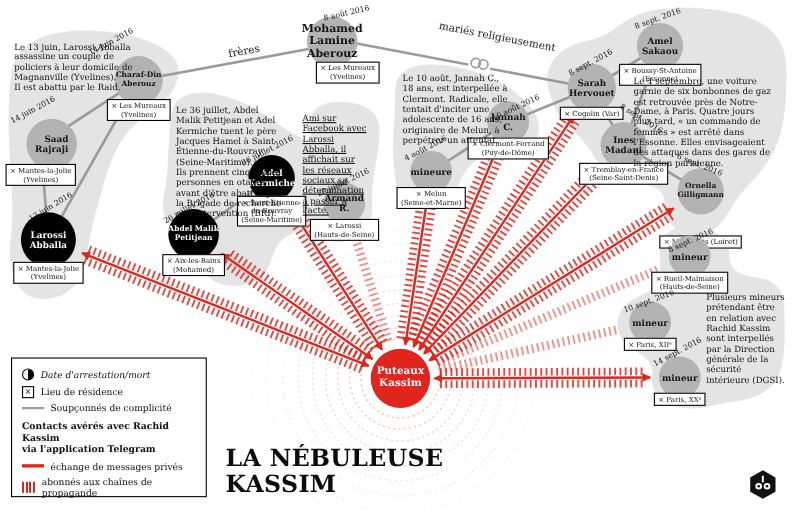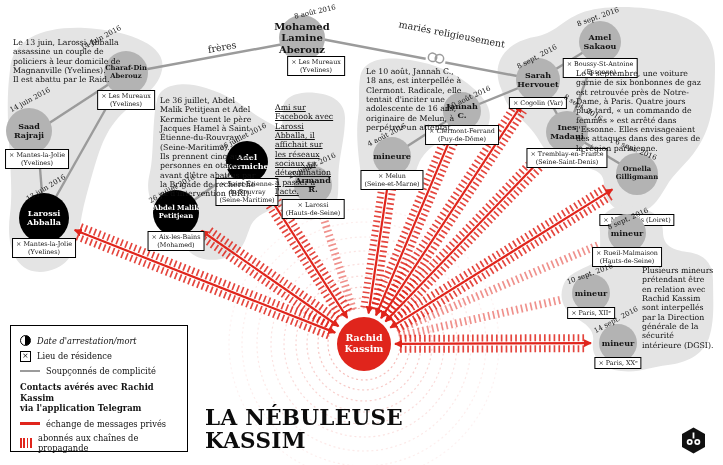--- a/index.html
+++ b/index.html
@@ -119,21 +119,21 @@
           <circle cx="3.5" cy="0" r="4.2" fill="none" stroke="#9b9b9b" stroke-width="1.5"></circle>
         </g>
       </g>
     </svg>
   <div id="nodes-layer">
       <div class="node gray" style="left: 104px; top: 51px; width: 44px; height: 44px; font-size: 6.8px; text-align: center;">Charaf-Din
 Aberouz</div>
       <div class="date" style="left: 101px; top: 38px; transform: translate(-50%, -50%) rotate(-28deg);">14 juin 2016</div>
       <div class="loc" style="left: 126px; top: 90px;">× Les Mureaux
 (Yvelines)</div>
-      <div class="node gray" style="left: 6px; top: 108px; width: 46px; height: 46px; font-size: 8px;">Saad
+      <div class="node gray" style="left: 24px; top: 108px; width: 46px; height: 46px; font-size: 8px; text-align: right;">Saad
 Rajraji</div>
       <div class="date" style="left: 30px; top: 100px; transform: translate(-50%, -50%) rotate(-28deg);">14 juin 2016</div>
       <div class="loc" style="left: 37px; top: 149px;">× Mantes-la-Jolie
 (Yvelines)</div>
       <div class="node black" style="left: 19px; top: 193px; width: 50px; height: 50px; font-size: 8px;">Larossi
 Abballa</div>
       <div class="date" style="left: 46px; top: 188px; transform: translate(-50%, -50%) rotate(-31deg);">13 juin 2016</div>
       <div class="loc" style="left: 44px; top: 238px;">× Mantes-la-Jolie
 (Yvelines)</div>
       <div class="node gray" style="left: 279px; top: 15px; width: 46px; height: 46px; font-size: 10px;">Mohamed
@@ -186,21 +186,21 @@
       <div class="node gray" style="left: 608px; top: 214px; width: 38px; height: 38px; font-size: 8px;">mineur</div>
       <div class="date" style="left: 628px; top: 219px; transform: translate(-50%, -50%) rotate(-24deg);">8 sept. 2016</div>
       <div class="loc" style="left: 627px; top: 247px;">× Rueil-Malmaison
 (Hauts-de-Seine)</div>
       <div class="node gray" style="left: 572px; top: 274px; width: 38px; height: 38px; font-size: 8px;">mineur</div>
       <div class="date" style="left: 590px; top: 274px; transform: translate(-50%, -50%) rotate(-20deg);">10 sept. 2016</div>
       <div class="loc" style="left: 591px; top: 307px;">× Paris, XIIᵉ</div>
       <div class="node gray" style="left: 599px; top: 324px; width: 38px; height: 38px; font-size: 8px;">mineur</div>
       <div class="date" style="left: 616px; top: 320px; transform: translate(-50%, -50%) rotate(-28deg);">14 sept. 2016</div>
       <div class="loc" style="left: 618px; top: 357px;">× Paris, XXᵉ</div>
-      <div class="node red" style="left: 337px; top: 317px; width: 54px; height: 54px; font-size: 9.5px;">Rachid
+      <div class="node red" style="left: 337px; top: 317px; width: 54px; height: 54px; font-size: 9.5px;">Puteaux
 Kassim</div>
       <div class="ann" style="left: 13px; top: 38px; width: 114px;">Le 13 juin, Larossi Abballa assassine un couple de policiers à leur domicile de Magnanville (Yvelines).
 Il est abattu par le Raid.</div>
       <div class="ann" style="left: 160px; top: 96px; width: 97px;">Le 36 juillet, Abdel Malik Petitjean et Adel Kermiche tuent le père Jacques Hamel à Saint-Étienne-du-Rouvray (Seine-Maritime).
 Ils prennent cinq autres personnes en otages avant d'être abattus par la Brigade de recherche et d'intervention (BRI).</div>
       <div class="ann" style="left: 275px; top: 103px; width: 60px; text-decoration: underline;">Ami sur Facebook avec Larossi Abballa, il affichait sur les réseaux sociaux sa détermination à passer à l'acte.</div>
       <div class="ann" style="left: 366px; top: 67px; width: 97px;">Le 10 août, Jannah C., 18 ans, est interpellée à Clermont. Radicale, elle tentait d'inciter une adolescente de 16 ans, originaire de Melun, à perpétrer un attentat.</div>
       <div class="ann" style="left: 576px; top: 69px; width: 127px;">Le 4 septembre, une voiture garnie de six bonbonnes de gaz est retrouvée près de Notre-Dame, à Paris. Quatre jours plus tard, « un commando de femmes » est arrêté dans l'Essonne. Elles envisageaient des attaques dans des gares de la région parisienne.</div>
       <div class="ann" style="left: 642px; top: 266px; width: 73px;">Plusieurs mineurs prétendant être en relation avec Rachid Kassim sont interpellés par la Direction générale de la sécurité intérieure (DGSI).</div>
       <div class="elabel" style="left: 222px; top: 47px; transform: translate(-50%, -50%) rotate(-10deg);">frères</div>

